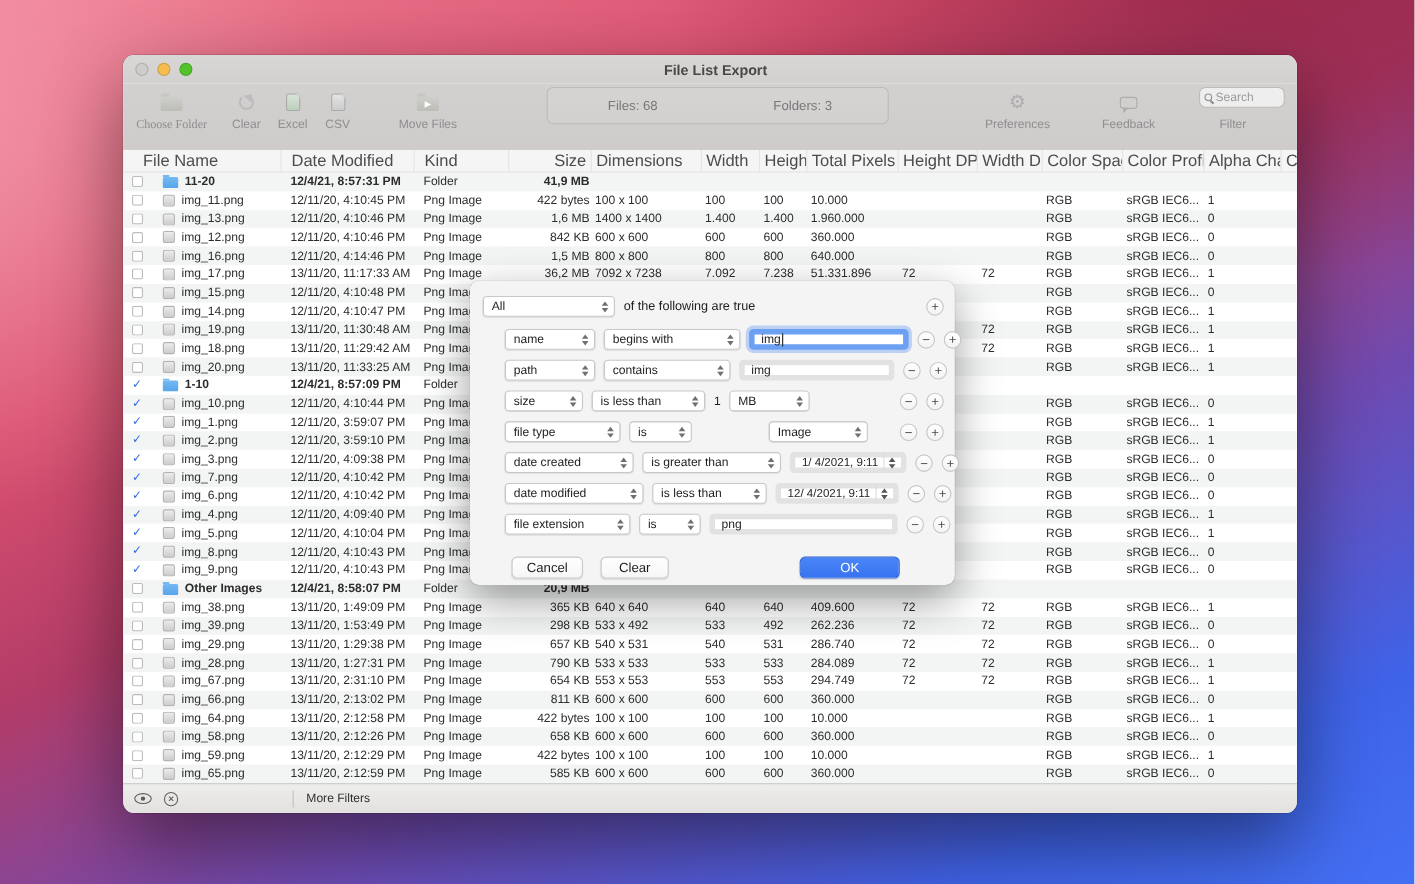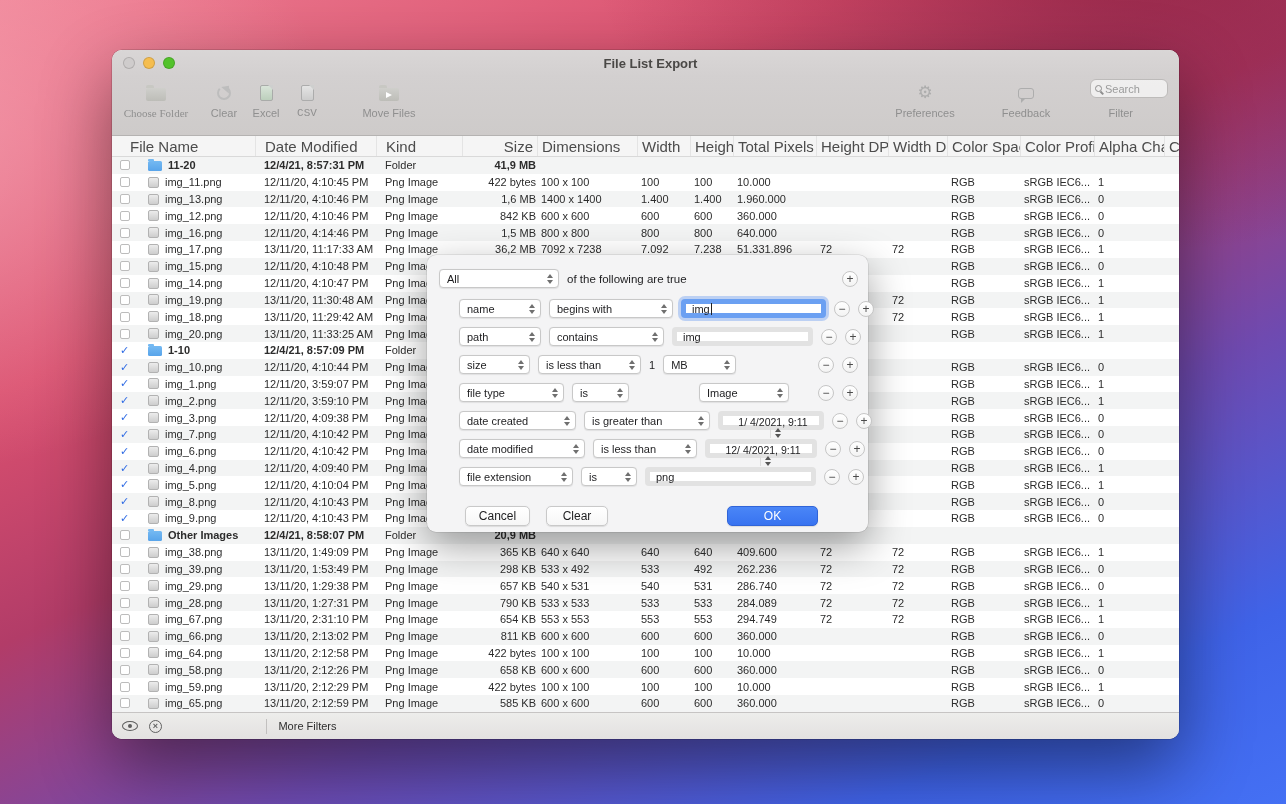--- a/index.html
+++ b/index.html
@@ -24,21 +24,21 @@
   .l-close { background:#cfcccc; }
   .l-min { background:#f5bd4f; }
   .l-max { background:#53c22b; }
   .wtitle { font-size:13px; font-weight:700; color:#4a4846;margin-left:10px; }
 
   .toolbar { height:60px; background:linear-gradient(#d3d0d0,#cecbca);
     border-bottom:1px solid #b5b3b2; position:relative; flex:none; }
   .ti { position:absolute; top:5px; text-align:center; color:#8f8f8f; font-size:11px; }
   .ti .tic { height:23px; display:flex; align-items:center; justify-content:center; margin-bottom:3px; }
   .ti-choose { left:6px; width:76px;font-family:Liberation Serif, serif; } .ti-clear { left:92px; width:40px; }
-  .ti-excel { left:136px; width:36px; } .ti-csv { left:178px; width:34px;font-family:Liberation Mono, monospace; }
+  .ti-excel { left:136px; width:36px; } .ti-csv { left:178px; width:34px; }
   .ti-move { left:246px; width:62px; }
   .icon-folder { width:20px; height:13px; background:linear-gradient(#cfcfcb,#bdbdb8);
     border-radius:2px; position:relative; margin-top:3px; }
   .icon-folder::before { content:''; position:absolute; top:-3px; left:0; width:8px; height:3px;
     background:#c8c8c3; border-radius:2px 2px 0 0; }
   .icon-move-arrow { position:absolute; left:7px; top:4px; width:0; height:0;
     border-left:6px solid #fff; border-top:3.5px solid transparent; border-bottom:3.5px solid transparent; }
   .icon-refresh { width:14px; height:14px; border:2px solid #bdbdbd; border-radius:50%;
     border-top-color:transparent; position:relative; }
   .icon-refresh::after { content:''; position:absolute; right:-3px; top:-3px; width:0; height:0;
@@ -127,21 +127,21 @@
   .rule { margin-left:20px; margin-bottom:9px; height:19px; }
   .popup { display:flex; align-items:center; height:19px; background:#fff; border:1px solid #c8c8c8;
     border-radius:4px; padding:0 5px 0 7px; font-size:11px; color:#1d1d1f;
     box-shadow:0 .5px 1px rgba(0,0,0,.08); flex:none; }
   .tfield { display:flex; align-items:center; height:19px; background:#fff; border:5px solid #0369a1;
     border-radius:4px; padding:0 6px; font-size:11px; color:#1d1d1f; flex:none; }
   .tfield.lite { border-color:#e2e2e2; }
   .tfield.focused { border-color:#6ba0f2; box-shadow:0 0 0 3px rgba(96,150,240,.38); }
   .caret { display:inline-block; width:1px; height:12px; background:#222; margin-left:1px; }
   .numv { font-size:11px; color:#1d1d1f; flex:none; }
-  .datef { padding-right:2px; font-size:10.5px;flex-direction:column; }
+  .datef { padding-right:2px; font-size:10.5px; }
   .stepper { margin-left:5px; width:12px; height:17px; display:flex; flex-direction:column;
     align-items:center; justify-content:center; gap:2px; border-left:1px solid #ddd; padding-left:3px; }
   .stepper .cu { width:0; height:0; border-left:3px solid transparent; border-right:3px solid transparent;
     border-bottom:4px solid #555; }
   .stepper .cd { width:0; height:0; border-left:3px solid transparent; border-right:3px solid transparent;
     border-top:4px solid #555; }
   .rbtn { width:16px; height:16px; border-radius:50%; border:1px solid #c6c6c6;
     background:linear-gradient(#fff,#f3f3f3); color:#4a4a4a; font-size:12px; line-height:12px;
     display:flex; align-items:center; justify-content:center; font-family:inherit; flex:none; padding:0; }
   .ml-auto { margin-left:auto; }
@@ -195,20 +195,24 @@
         <span>CSV</span>
       </div>
       <div class="ti ti-move">
         <div class="tic">
             <span class="icon-folder">
               <span class="icon-move-arrow"></span>
             </span>
           </div>
         <span>Move Files</span>
       </div>
+      <div class="counts-box">
+        <span>Files: 68</span>
+        <span>Folders: 3</span>
+      </div>
       <div class="ti ti-prefs">
         <div class="tic">
             <span class="icon-gear">⚙</span>
           </div>
         <span>Preferences</span>
       </div>
       <div class="ti ti-feedback">
         <div class="tic">
             <span class="icon-speech"></span>
           </div>

